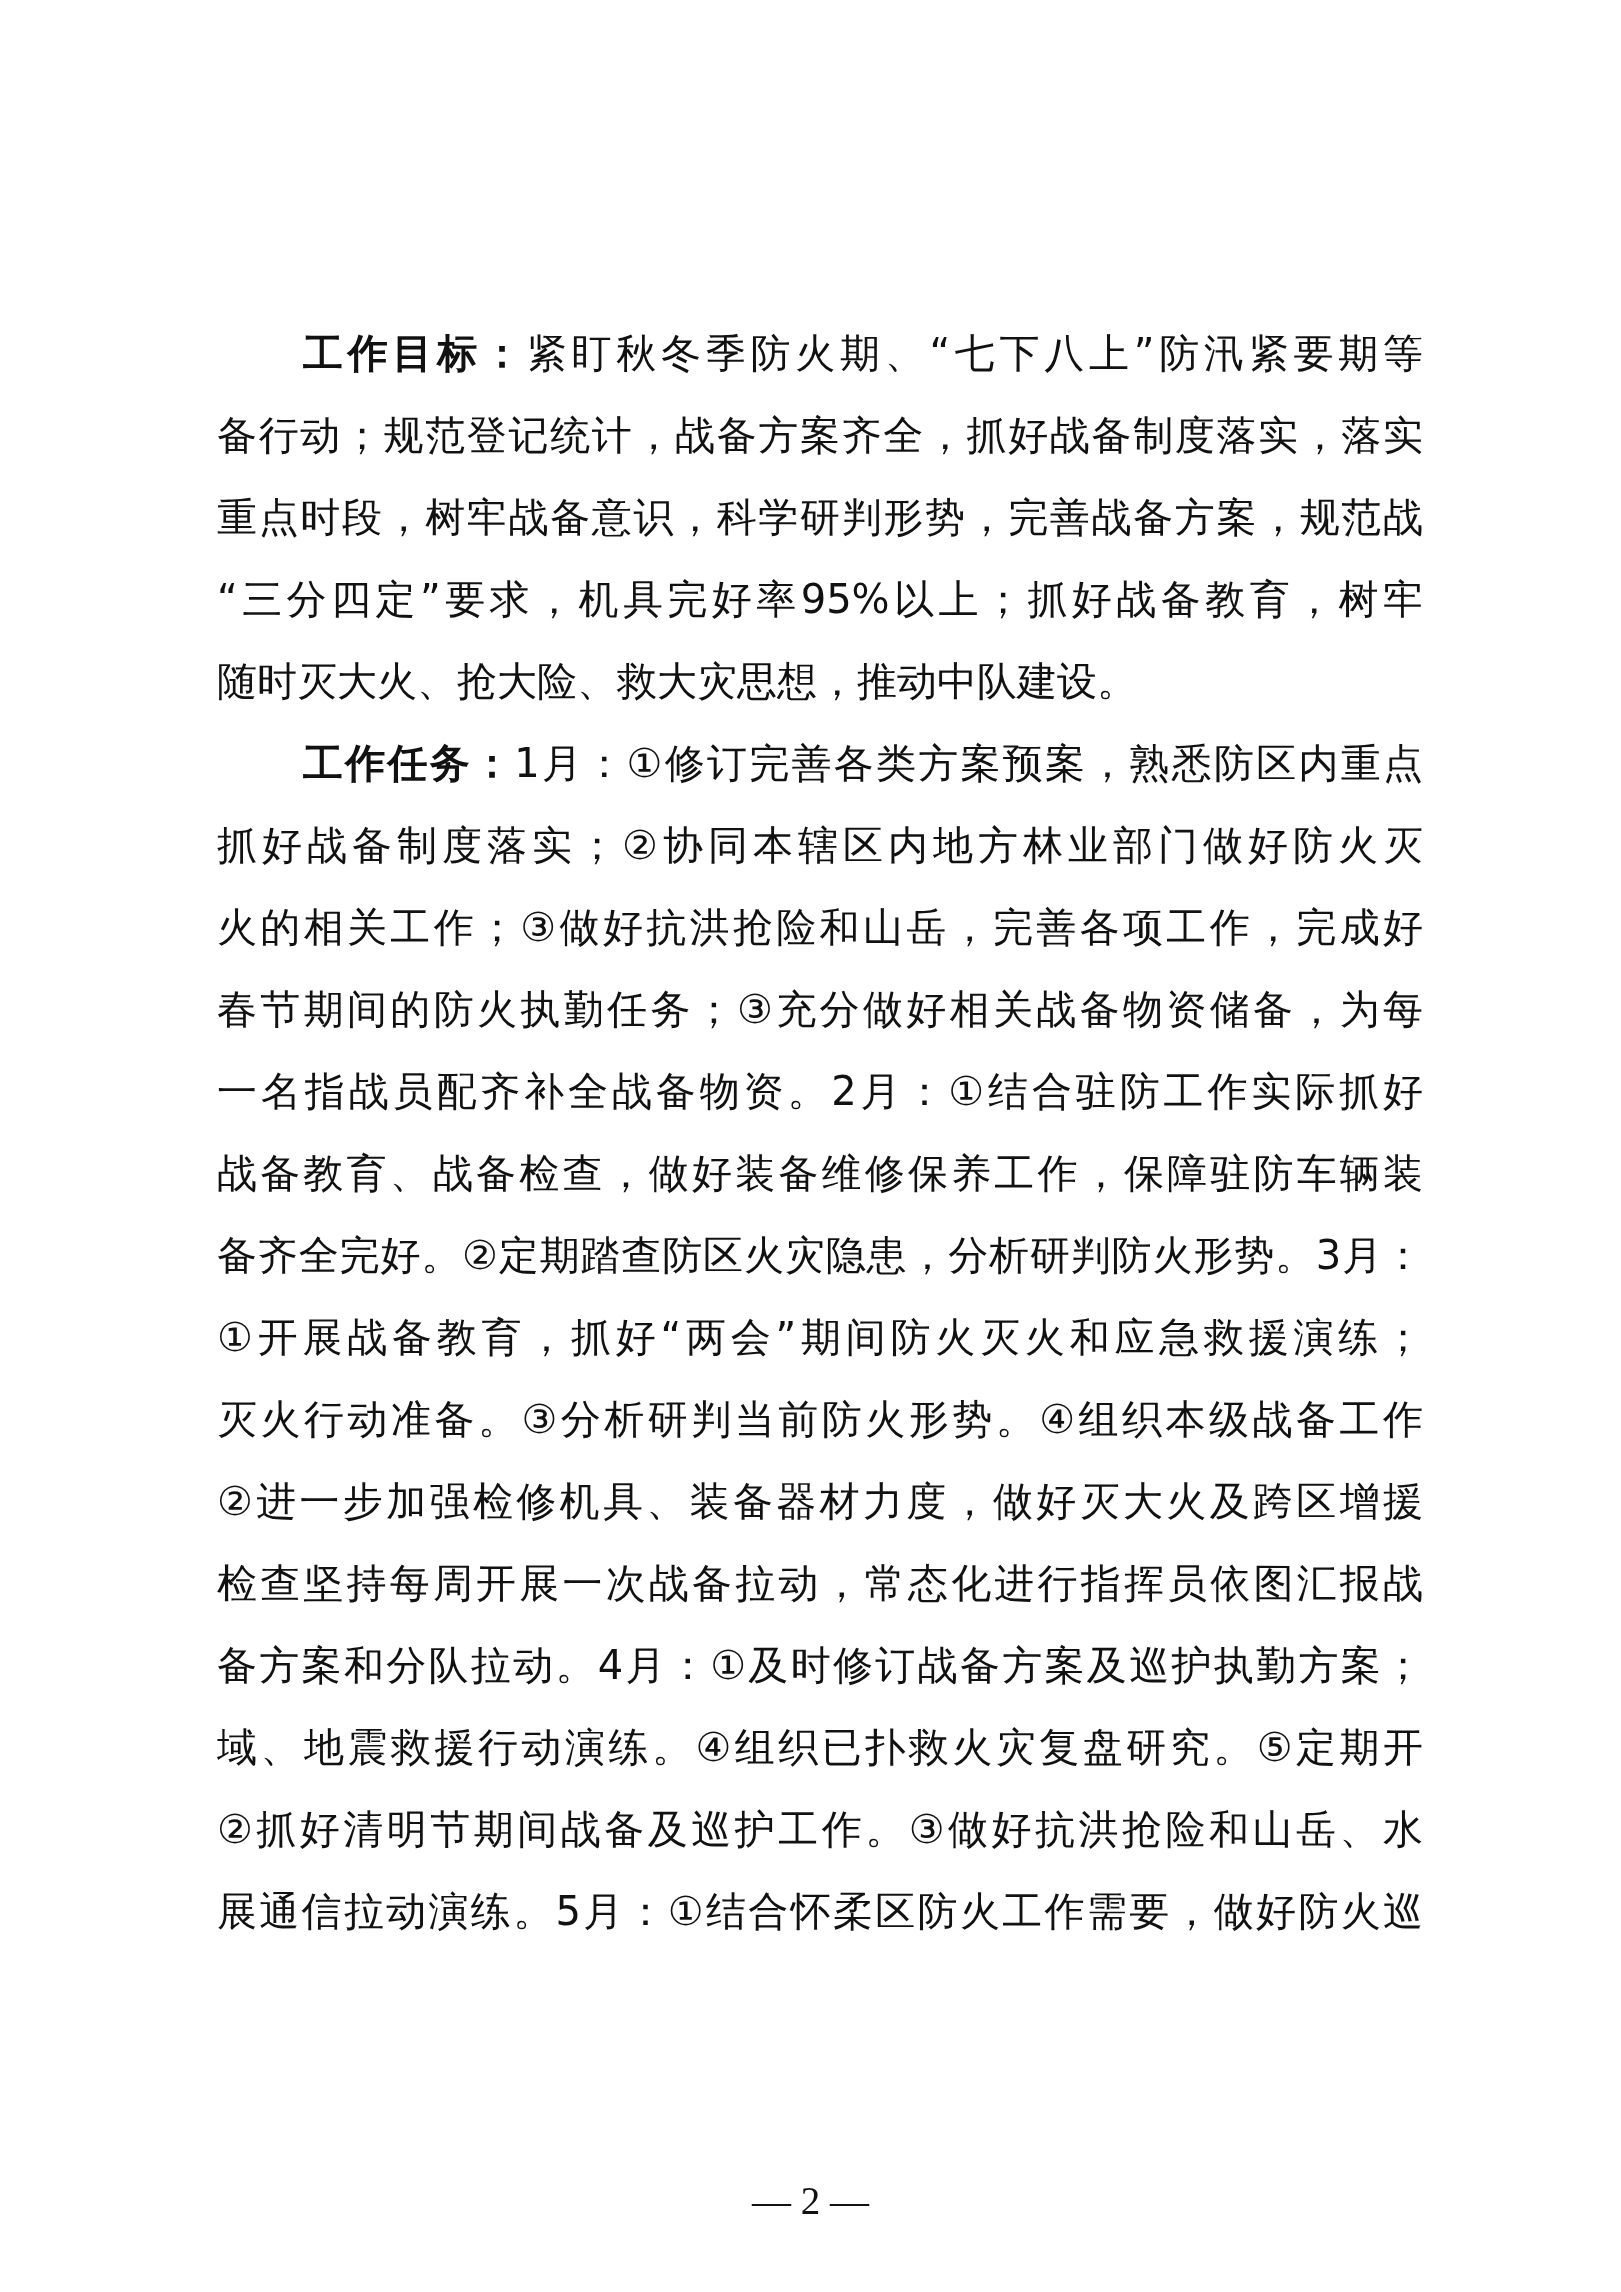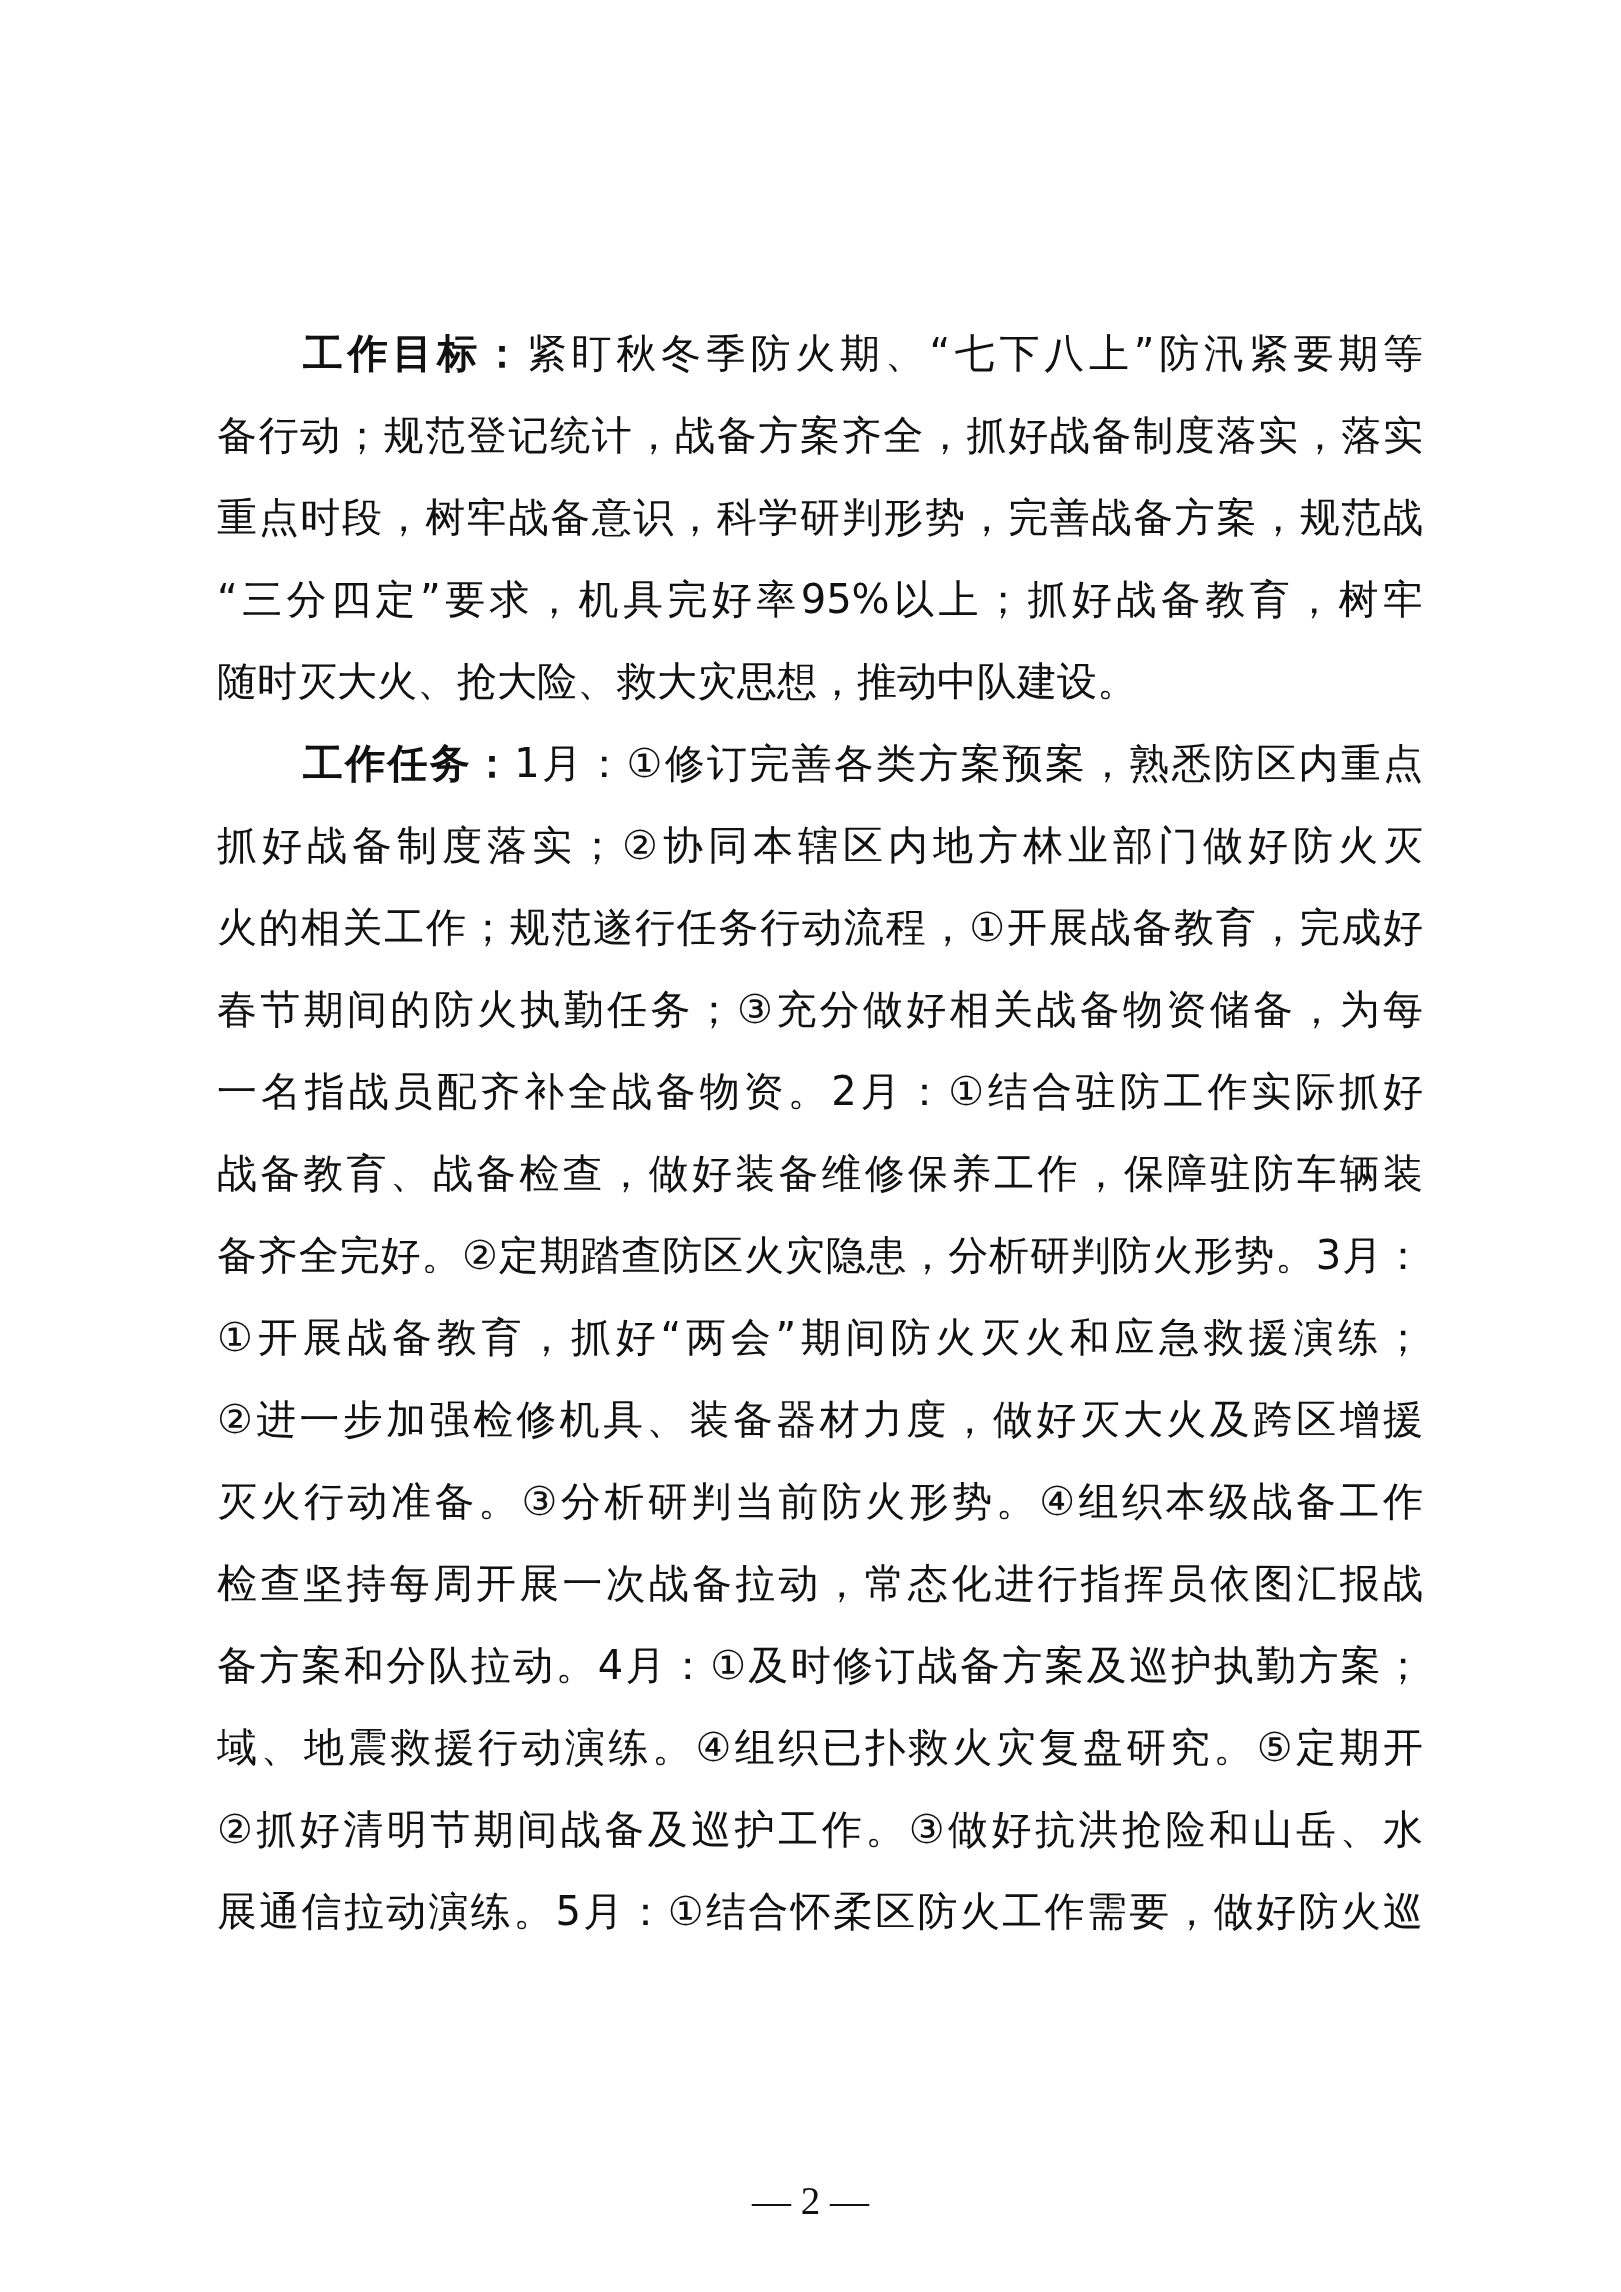--- a/index.html
+++ b/index.html
@@ -40,28 +40,28 @@
 <div class="page">
 
   <div class="line indent"><span class="b">工作目标：</span><span>紧盯秋冬季防火期、“七下八上”防汛紧要期等</span></div>
   <div class="line">备行动；规范登记统计，战备方案齐全，抓好战备制度落实，落实</div>
   <div class="line">重点时段，树牢战备意识，科学研判形势，完善战备方案，规范战</div>
   <div class="line">“三分四定”要求，机具完好率95%以上；抓好战备教育，树牢</div>
   <div class="line last">随时灭大火、抢大险、救大灾思想，推动中队建设。</div>
 
   <div class="line indent"><span class="b">工作任务：</span><span>1月：①修订完善各类方案预案，熟悉防区内重点</span></div>
   <div class="line">抓好战备制度落实；②协同本辖区内地方林业部门做好防火灭</div>
-  <div class="line">火的相关工作；规范遂行任务行动流程，①开展战备教育，完成好</div>
+  <div class="line">火的相关工作；③做好抗洪抢险和山岳，完善各项工作，完成好</div>
   <div class="line">春节期间的防火执勤任务；③充分做好相关战备物资储备，为每</div>
   <div class="line">一名指战员配齐补全战备物资。2月：①结合驻防工作实际抓好</div>
   <div class="line">战备教育、战备检查，做好装备维修保养工作，保障驻防车辆装</div>
   <div class="line">备齐全完好。②定期踏查防区火灾隐患，分析研判防火形势。3月：</div>
   <div class="line">①开展战备教育，抓好“两会”期间防火灭火和应急救援演练；</div>
+  <div class="line">灭火行动准备。③分析研判当前防火形势。④组织本级战备工作</div>
   <div class="line">②进一步加强检修机具、装备器材力度，做好灭大火及跨区增援</div>
-  <div class="line">灭火行动准备。③分析研判当前防火形势。④组织本级战备工作</div>
   <div class="line">检查坚持每周开展一次战备拉动，常态化进行指挥员依图汇报战</div>
   <div class="line">备方案和分队拉动。4月：①及时修订战备方案及巡护执勤方案；</div>
   <div class="line">域、地震救援行动演练。④组织已扑救火灾复盘研究。⑤定期开</div>
   <div class="line">②抓好清明节期间战备及巡护工作。③做好抗洪抢险和山岳、水</div>
   <div class="line">展通信拉动演练。5月：①结合怀柔区防火工作需要，做好防火巡</div>
 </div>
 
 <div class="footer">— 2 —</div>
 
 

